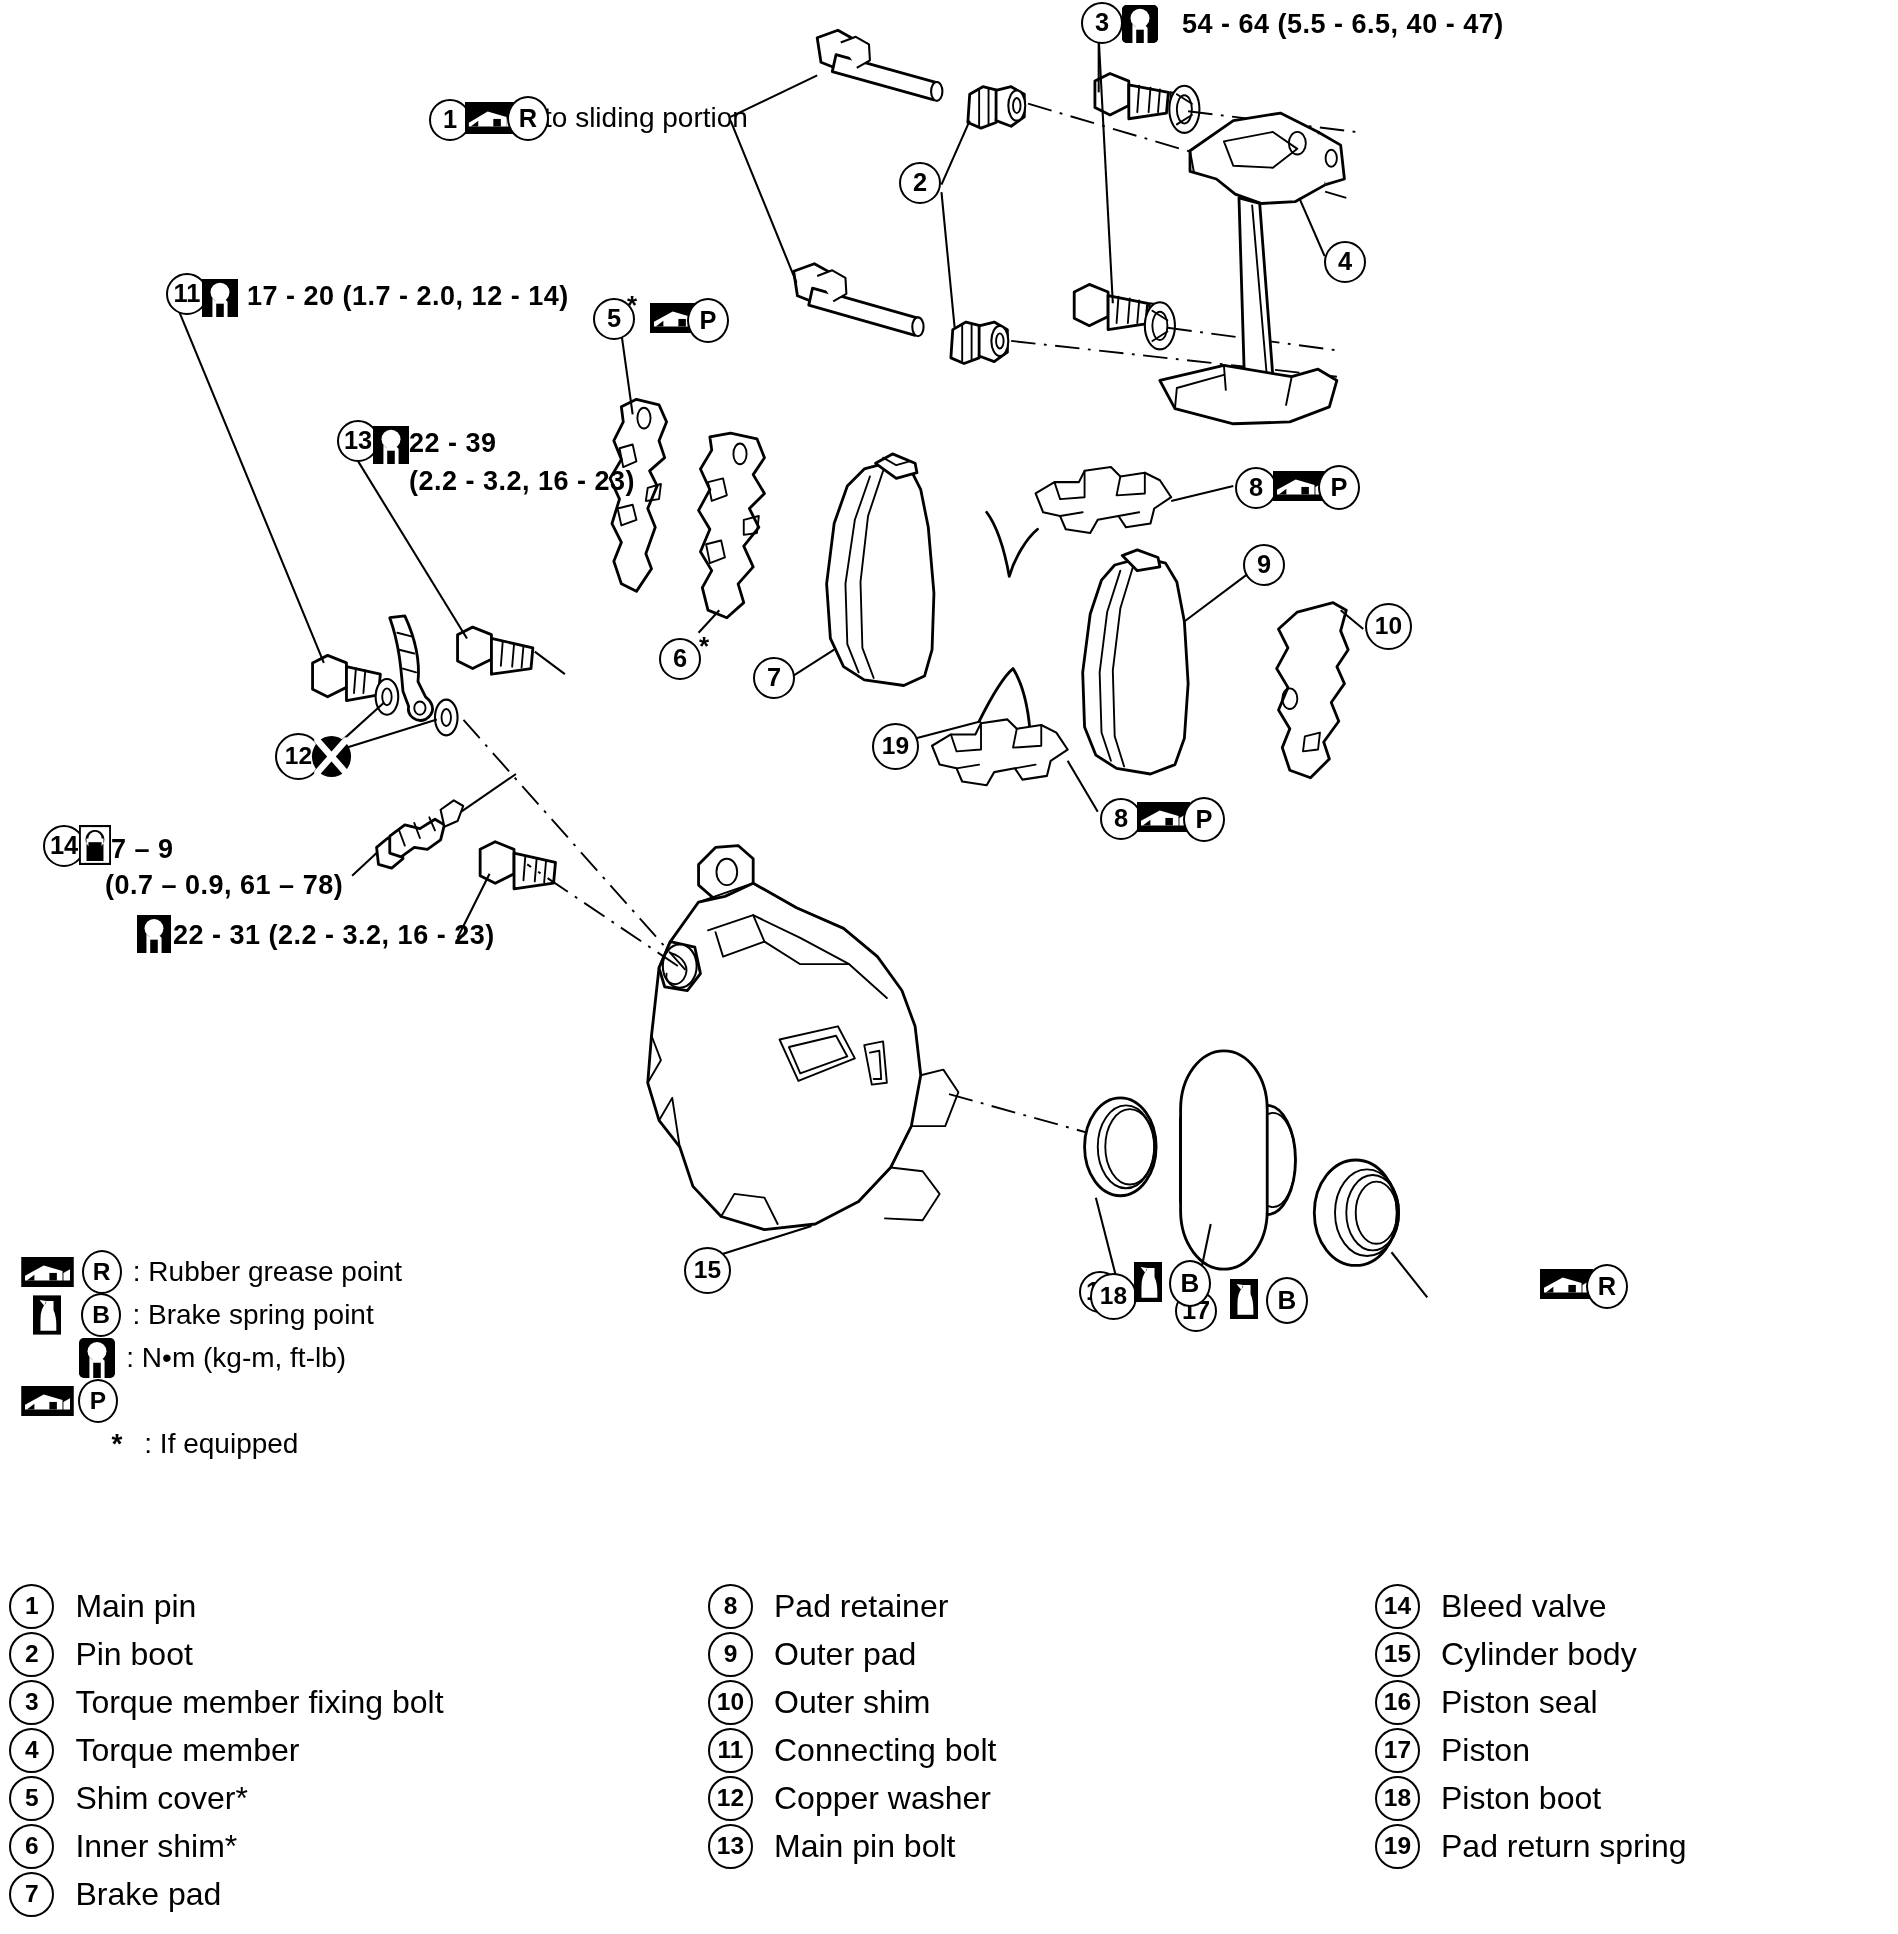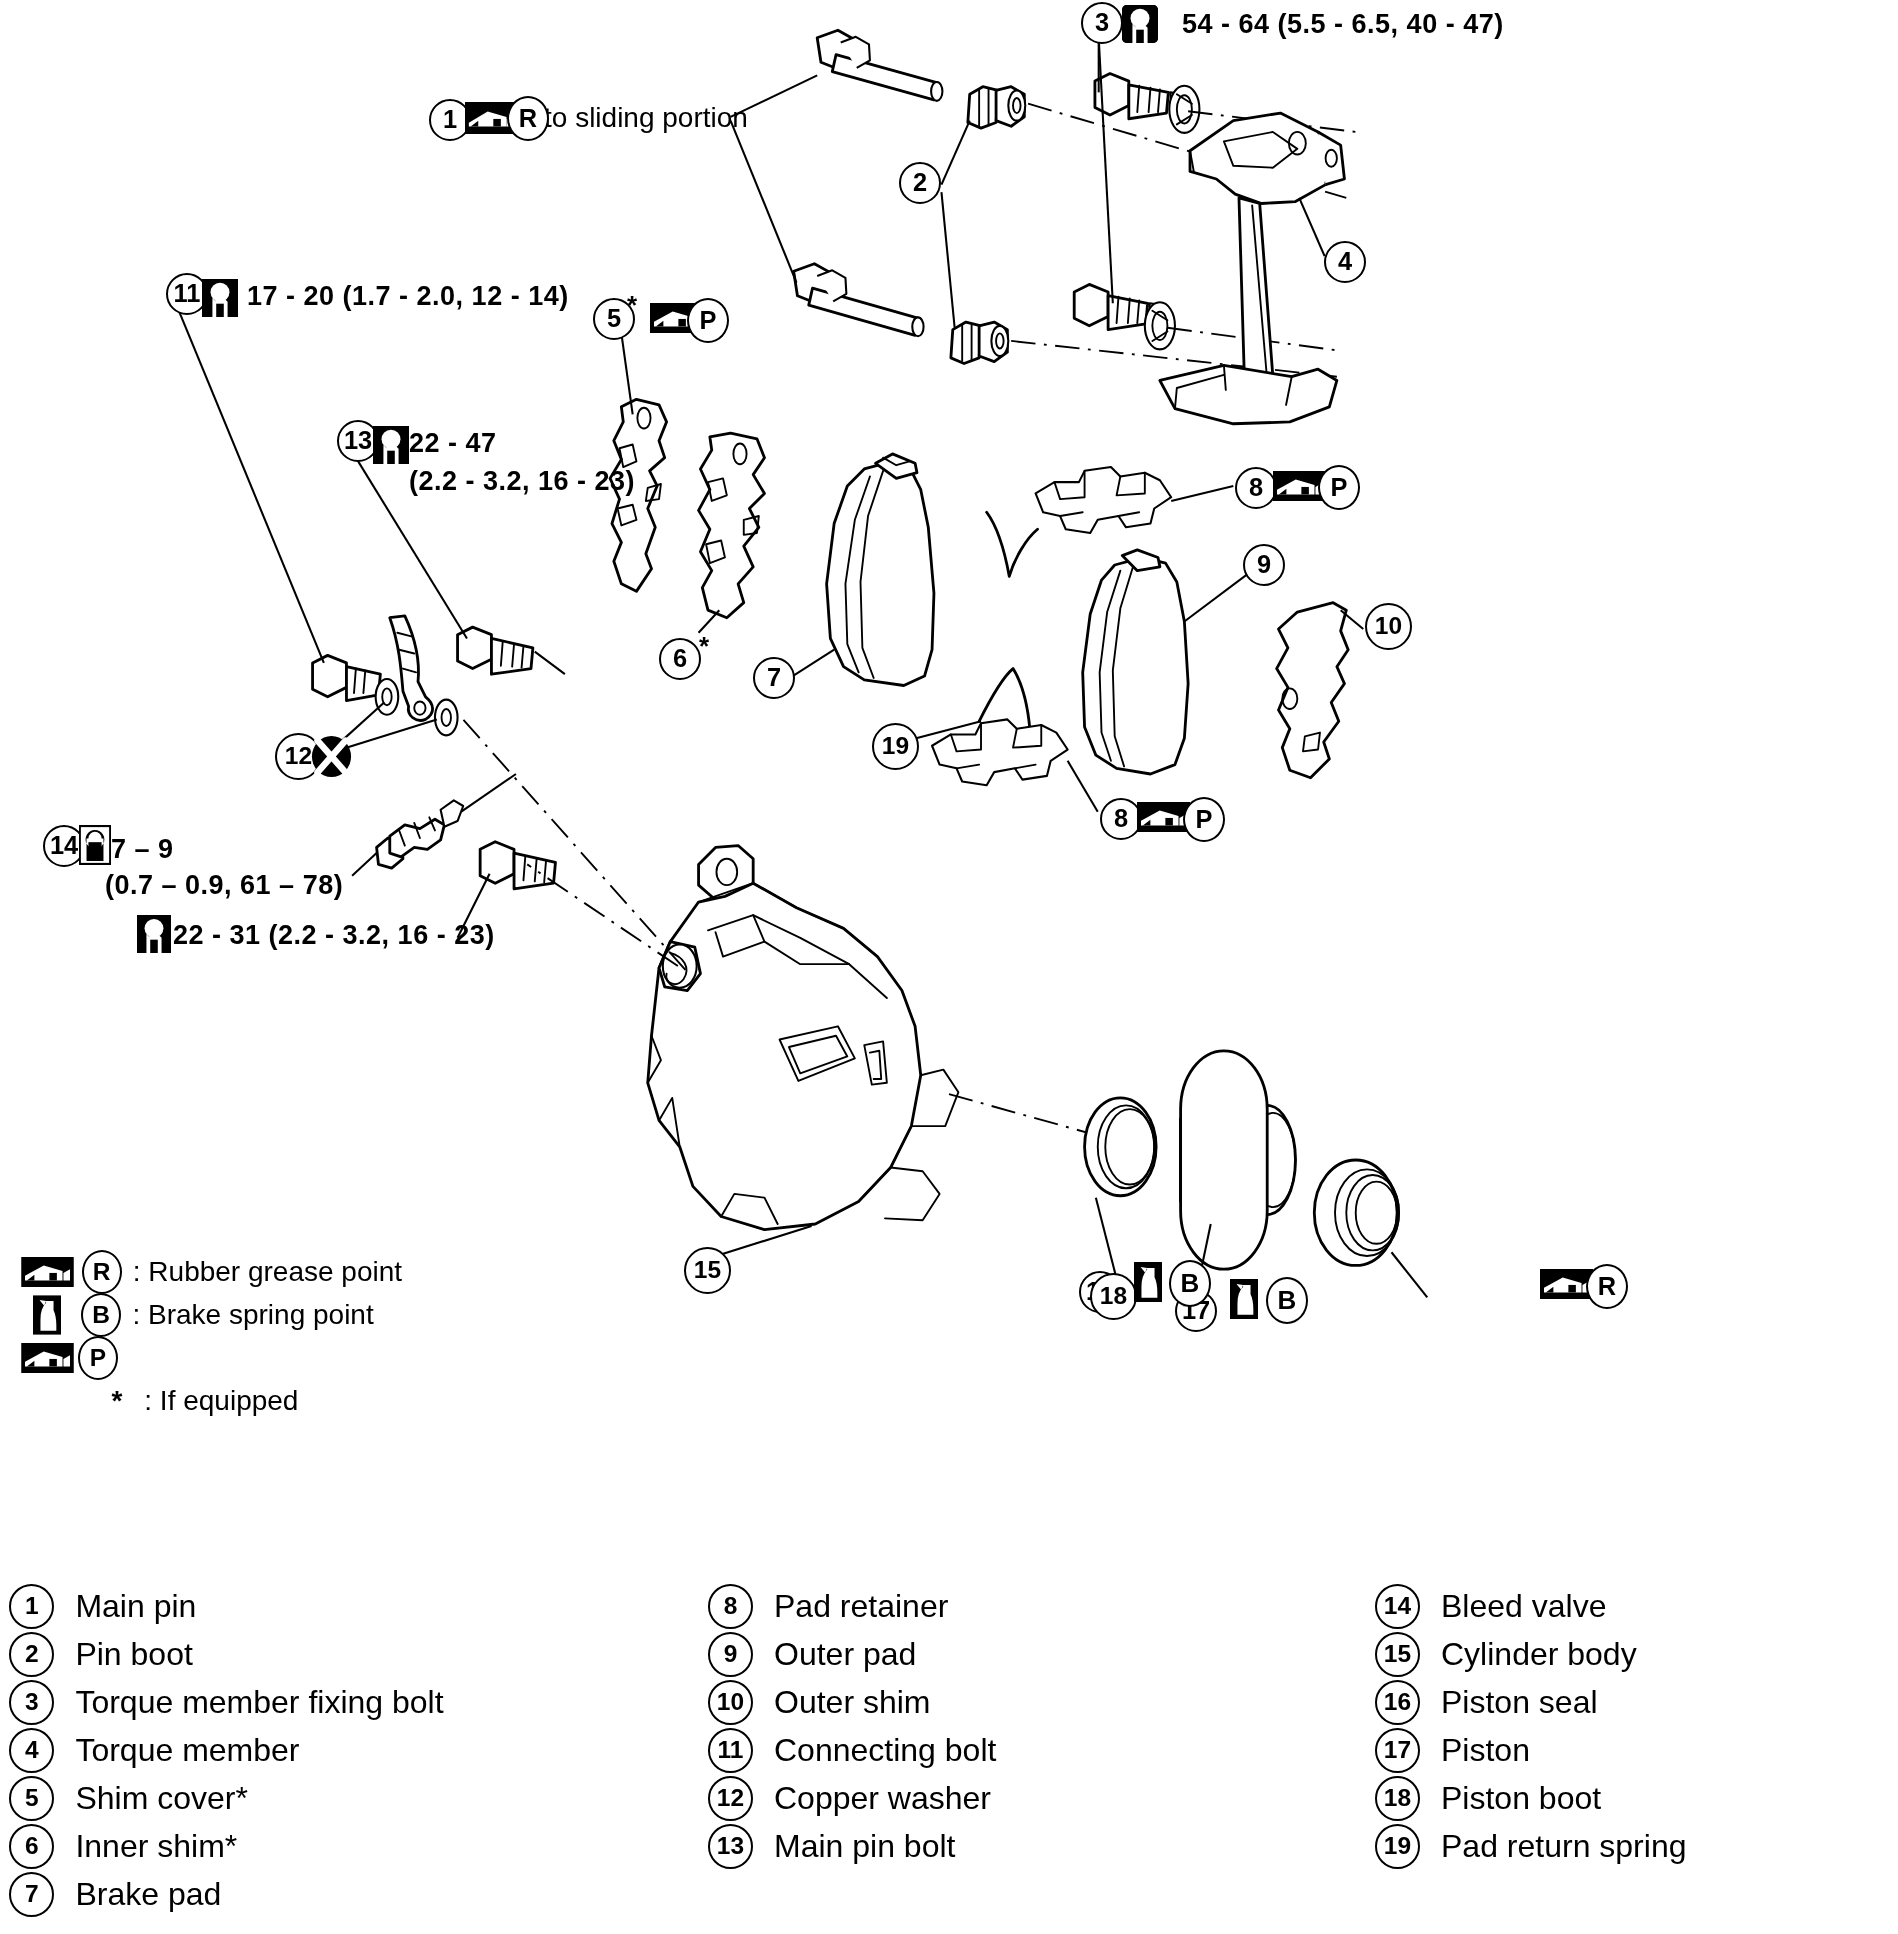--- a/index.html
+++ b/index.html
@@ -405,21 +405,21 @@
 
   <div style="position:absolute;left:311px;top:736px;width:41px;height:41px;">
     <svg viewBox="0 0 44 44" style="width:41px;height:41px;">
       <ellipse cx="22" cy="22" rx="21" ry="22" fill="#000"></ellipse>
       <path d="M7,5 L37,39 M37,5 L7,39" stroke="#fff" stroke-width="7" stroke-linecap="round"></path>
     </svg>
   </div>
 
   <div class="tq" style="left:1182px;top:9.4px;">54 - 64 (5.5 - 6.5, 40 - 47)</div>
   <div class="tq" style="left:247px;top:281px;">17 - 20 (1.7 - 2.0, 12 - 14)</div>
-  <div class="tq" style="left:409px;top:428px;">22 - 47</div>
+  <div class="tq" style="left:409px;top:428px;">22 - 39</div>
   <div class="tq" style="left:409px;top:466px;">(2.2 - 3.2, 16 - 23)</div>
   <div class="tq" style="left:111px;top:834px;">7 – 9</div>
   <div class="tq" style="left:105px;top:870px;">(0.7 – 0.9, 61 – 78)</div>
   <div class="tq" style="left:173px;top:920px;">22 - 31 (2.2 - 3.2, 16 - 23)</div>
 
   <div class="plain" style="left:544px;top:102px;">to sliding portion</div>
 
   <div class="ico wr" style="left:1122px;top:4.7px;width:36px;height:38px;border-radius:4.7px;">
     <svg viewBox="0 0 38 40" style="width:36px;height:38px;">
       <rect x="0" y="0" width="38" height="40" rx="5" fill="#000"></rect>
@@ -567,20 +567,32 @@
         <svg viewBox="0 0 30 42" style="width:28px;height:40px;">
           <rect width="30" height="42" fill="#000"></rect>
           <path d="M14,6 L22,6 L22,16 C24,20 25,26 25,32 L25,38 L8,38 L8,26 C8,18 10,12 14,8 z" fill="#fff"></path>
           <path d="M7,5 L14,6 L12,11 z" fill="#fff"></path>
         </svg>
       </span>
       <span class="circletag" style="position:relative;margin-left:20px;width:36px;height:40px;font-size:24.5px;">B</span>
       <span class="lt" style="margin-left:11.3px;">: Brake spring point</span>
     </div>
 
+    <div class="lrow">
+      <span style="position:relative;display:inline-block;width:36px;height:40px;margin-left:58px;">
+        <svg viewBox="0 0 38 42" style="width:36px;height:40px;">
+          <rect width="38" height="42" rx="5" fill="#000"></rect>
+          <circle cx="19" cy="14" r="10" fill="#fff"></circle>
+          <path d="M11,20 L11,42 L15,42 L15,24 Z" fill="#fff"></path>
+          <path d="M23,20 L23,42 L27,42 L27,24 Z" fill="#fff"></path>
+          <rect x="14" y="20" width="10" height="6" fill="#fff"></rect>
+        </svg>
+      </span>
+      <span class="lt" style="margin-left:11.3px;">: N•m (kg-m, ft-lb)</span>
+    </div>
 
     <div class="lrow">
       <span style="position:relative;display:inline-block;width:53px;height:30px;">
         <svg viewBox="0 0 56 32" style="width:53px;height:30px;">
           <rect width="56" height="32" fill="#000"></rect>
           <path d="M4,20 L24,9 L44,15 L44,25 L4,25 z" fill="#fff"></path>
           <path d="M6,25 L14,19 L14,25 z" fill="#000"></path>
           <rect x="30" y="17" width="8" height="8" fill="#000"></rect>
           <path d="M45,17 L52,13 L52,25 L45,25 z" fill="#fff"></path>
         </svg>

